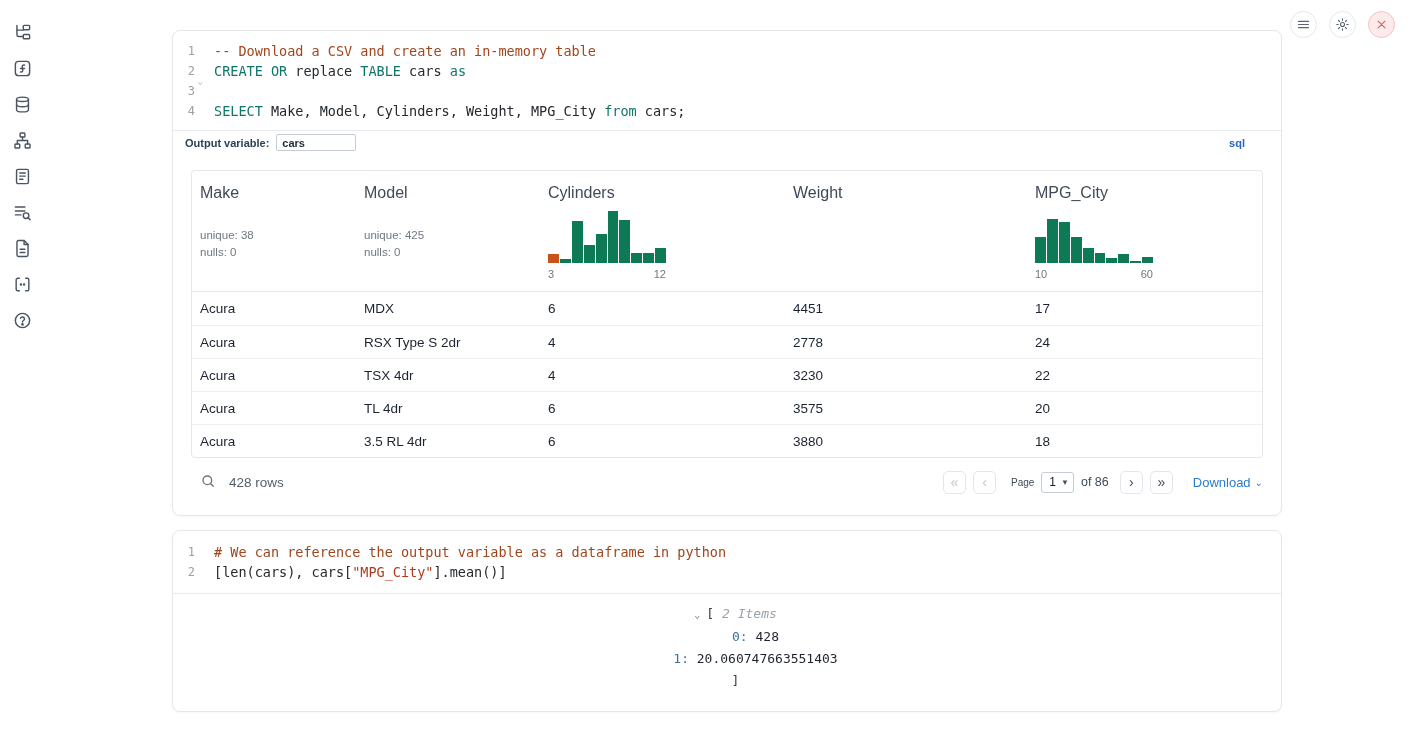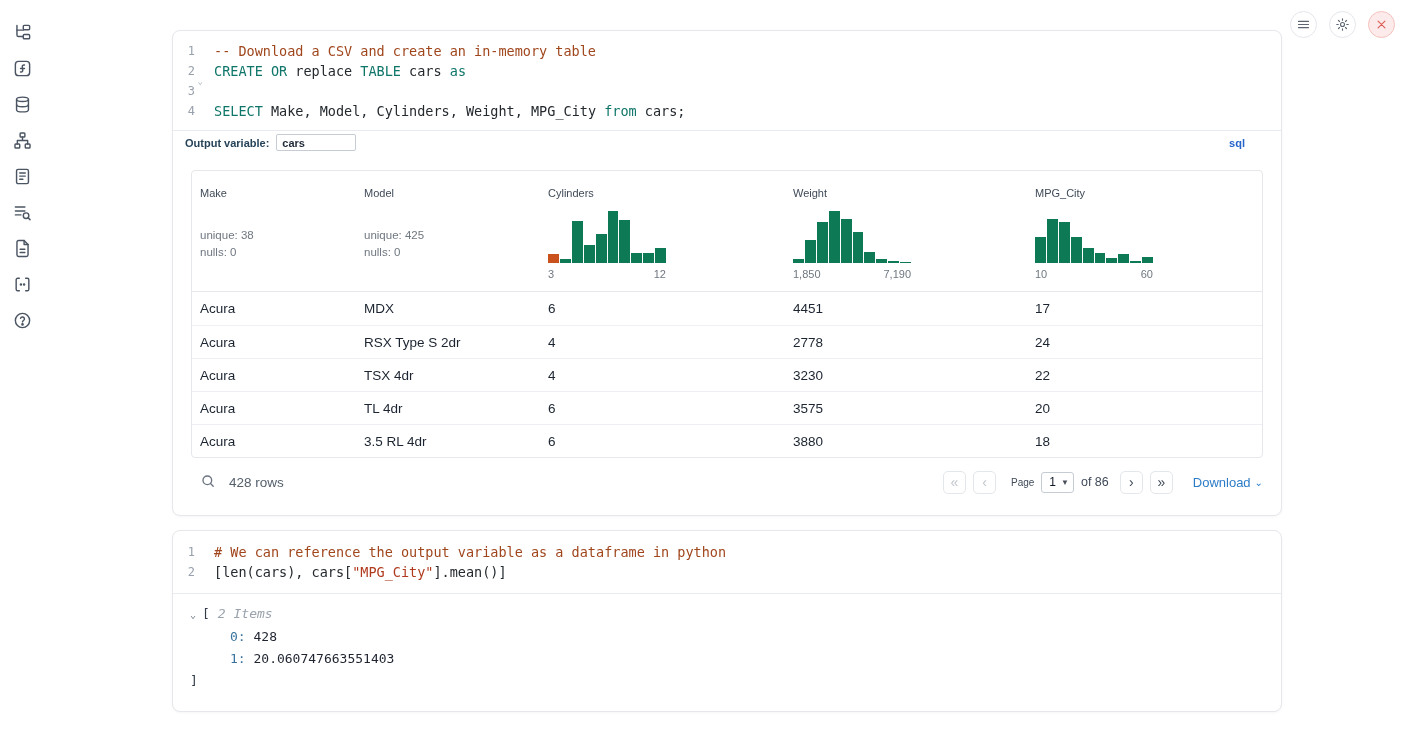--- a/index.html
+++ b/index.html
@@ -42,21 +42,21 @@
   .outvar-bar { border-top:1px solid #e7eaee; height:24px; display:flex; align-items:center; padding:0 36px 0 12px; }
   .outvar-label { font-size:11px; font-weight:700; color:#274358;text-align:right; }
   .outvar-input { margin-left:7px; width:80px; height:17px; border:1px solid #c6ccd4; border-radius:2px; font-family:inherit; font-size:11px; font-weight:700; color:#1f2937; padding:0 5px; }
   .lang-badge { margin-left:auto; font-size:11px; font-weight:600; color:#2563c9; }
 
   
   .table-wrap { margin:16px 18px 0; border:1px solid #e5e7eb; border-radius:4px; overflow:hidden; }
   .thead, .tr { display:grid; grid-template-columns:164px 184px 245px 242px 1fr; }
   .thead { border-bottom:1px solid #e5e7eb; }
   .th { padding:12px 8px 10px; }
-  .th-label { font-size:11px; color:#3f4a58; line-height:20px; }
+  .th-label { font-size:16px; color:#3f4a58; line-height:20px; }
   .th-stats { margin-top:24px; font-size:11.5px; line-height:17px; color:#6f7780; }
   .hist { margin-top:8px; width:118px; }
   .hist-bars { display:flex; align-items:flex-end; gap:1px; height:52px; }
   .hist-bar { flex:1 1 auto; min-width:0; }
   .hist-labels { display:flex; justify-content:space-between; margin-top:4px; font-size:11px; color:#6f7780; line-height:14px; }
   .tr { height:33px; align-items:center; font-size:13.5px; color:#1b2430; }
   .tr:not(:first-child) { border-top:1px solid #edeff2; }
   .td { padding:0 8px; white-space:nowrap; overflow:hidden; }
 
   
@@ -68,21 +68,21 @@
   .page-btn { width:23px; height:23px; border:1px solid #e3e6ea; background:#fff; border-radius:5px; color:#3f4a58; font-size:14px; line-height:1; display:flex; align-items:center; justify-content:center; padding:0; cursor:pointer; font-family:inherit; }
   .page-btn.disabled { color:#c0c6cd; }
   .page-label { font-size:10px; color:#3f4a58; margin-left:8px; }
   .of-label { font-size:12.5px; color:#3f4a58; margin-right:4px; }
   .page-select { display:flex; align-items:center; border:1px solid #c6ccd4; border-radius:3px; height:21px; padding:0 4px 0 7px; font-size:12px; color:#111827; gap:5px; cursor:pointer; }
   .select-caret { font-size:8px; color:#49505a; }
   .download { margin-left:20px; display:flex; align-items:center; gap:4px; font-size:13px; color:#2b7bc7; text-decoration:none; cursor:pointer; }
   .dl-caret { font-size:10px; }
 
   
-  .py-output { border-top:1px solid #e7eaee; padding-top:9px; font-family:"DejaVu Sans Mono",monospace; font-size:13px; color:#1f2430; }
+  .py-output { border-top:1px solid #e7eaee; padding-top:9px; font-family:"DejaVu Sans Mono",monospace; font-size:13px; color:#1f2430;text-align:center; }
   .tree-line { line-height:22px; }
   .tree-root { padding-left:17px; }
   .tree-caret { font-size:10px; color:#6b7280; margin-right:6px; cursor:pointer; }
   .tree-bracket { color:#333c48; }
   .tree-items { font-style:italic; color:#9aa2ad; margin-left:8px; }
   .tree-entry { padding-left:57px; }
   .tree-key { color:#39739d; }
   .tree-value { color:#1f2430; }
   .tree-close { padding-left:17px; }
 </style>
@@ -233,38 +233,20 @@
               <div class="hist-bar" style="height: 15px; background: rgb(14, 122, 85);"></div>
             </div>
             <div class="hist-labels">
               <span>3</span>
               <span>12</span>
             </div>
           </div>
         </div>
         <div class="th">
           <div class="th-label">Weight</div>
-          <div class="hist">
-            <div class="hist-bars">
-              <div class="hist-bar" style="height: 4px; background: rgb(14, 122, 85);"></div>
-              <div class="hist-bar" style="height: 23px; background: rgb(14, 122, 85);"></div>
-              <div class="hist-bar" style="height: 41px; background: rgb(14, 122, 85);"></div>
-              <div class="hist-bar" style="height: 52px; background: rgb(14, 122, 85);"></div>
-              <div class="hist-bar" style="height: 44px; background: rgb(14, 122, 85);"></div>
-              <div class="hist-bar" style="height: 31px; background: rgb(14, 122, 85);"></div>
-              <div class="hist-bar" style="height: 11px; background: rgb(14, 122, 85);"></div>
-              <div class="hist-bar" style="height: 4px; background: rgb(14, 122, 85);"></div>
-              <div class="hist-bar" style="height: 2px; background: rgb(14, 122, 85);"></div>
-              <div class="hist-bar" style="height: 1px; background: rgb(14, 122, 85);"></div>
-            </div>
-            <div class="hist-labels">
-              <span>1,850</span>
-              <span>7,190</span>
-            </div>
-          </div>
         </div>
         <div class="th">
           <div class="th-label">MPG_City</div>
           <div class="hist">
             <div class="hist-bars">
               <div class="hist-bar" style="height: 26px; background: rgb(14, 122, 85);"></div>
               <div class="hist-bar" style="height: 44px; background: rgb(14, 122, 85);"></div>
               <div class="hist-bar" style="height: 41px; background: rgb(14, 122, 85);"></div>
               <div class="hist-bar" style="height: 26px; background: rgb(14, 122, 85);"></div>
               <div class="hist-bar" style="height: 15px; background: rgb(14, 122, 85);"></div>

